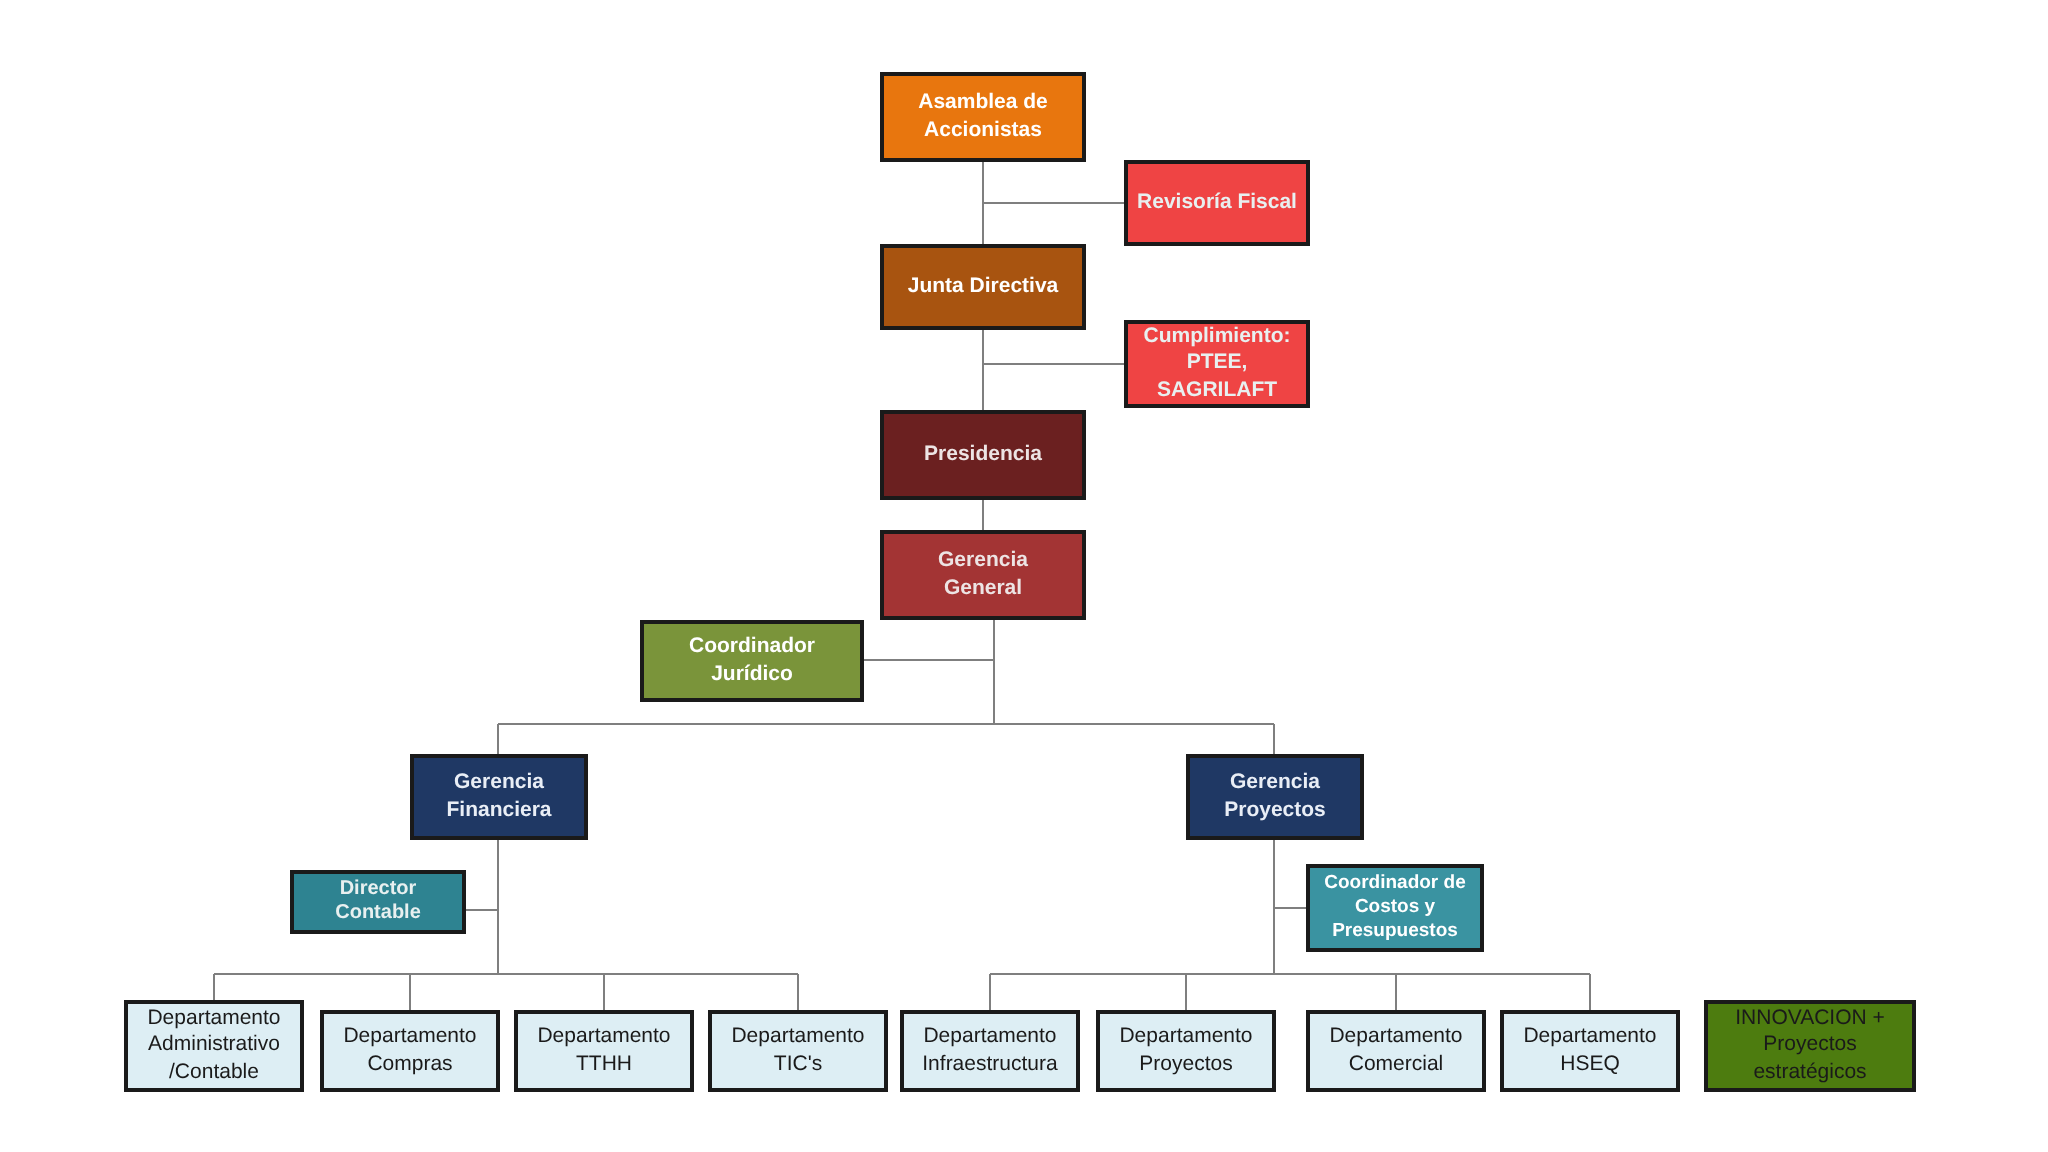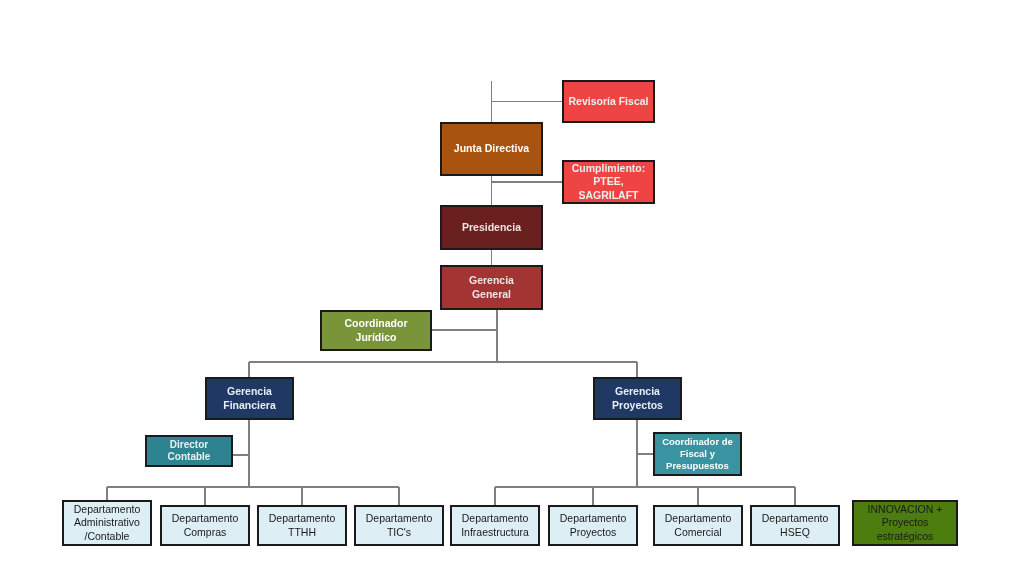--- a/index.html
+++ b/index.html
@@ -98,26 +98,30 @@
       <line x1="637" y1="454" x2="653" y2="454"></line>
 
       <line x1="495" y1="487" x2="795" y2="487"></line>
       <line x1="495" y1="487" x2="495" y2="505"></line>
       <line x1="593" y1="487" x2="593" y2="505"></line>
       <line x1="698" y1="487" x2="698" y2="505"></line>
       <line x1="795" y1="487" x2="795" y2="505"></line>
     </g>
   </svg>
 
+  <div class="node s-orange" id="n-asamblea" style="left: 440px; top: 36px; width: 103px; height: 45px;">
+    <span class="label">Asamblea de
+Accionistas</span>
+  </div>
 
   <div class="node s-teal" id="n-revisoria" style="left: 562px; top: 80px; width: 93px; height: 43px;">
     <span class="label">Revisoría Fiscal</span>
   </div>
 
-  <div class="node s-brown" id="n-junta" style="left: 440px; top: 122px; width: 103px; height: 54px;">
+  <div class="node s-brown" id="n-junta" style="left: 440px; top: 122px; width: 103px; height: 43px;">
     <span class="label">Junta Directiva</span>
   </div>
 
   <div class="node s-teal" id="n-cumplimiento" style="left: 562px; top: 160px; width: 93px; height: 44px;">
     <span class="label">Cumplimiento:
 PTEE, SAGRILAFT</span>
   </div>
 
   <div class="node s-darkred" id="n-presidencia" style="left: 440px; top: 205px; width: 103px; height: 45px;">
     <span class="label">Presidencia</span>
@@ -142,21 +146,21 @@
     <span class="label">Gerencia
 Proyectos</span>
   </div>
 
   <div class="node s-teal-lt" id="n-director-contable" style="left: 145px; top: 435px; width: 88px; height: 32px;">
     <span class="label">Director Contable</span>
   </div>
 
   <div class="node s-teal-lt2" id="n-coordinador-costos" style="left: 653px; top: 432px; width: 89px; height: 44px;">
     <span class="label">Coordinador de
-Fiscal y
+Costos y
 Presupuestos</span>
   </div>
 
   <div class="node s-paleblue" id="n-dep-admin" style="left: 62px; top: 500px; width: 90px; height: 46px;">
     <span class="label">Departamento
 Administrativo
 /Contable</span>
   </div>
 
   <div class="node s-paleblue" id="n-dep-compras" style="left: 160px; top: 505px; width: 90px; height: 41px;">

